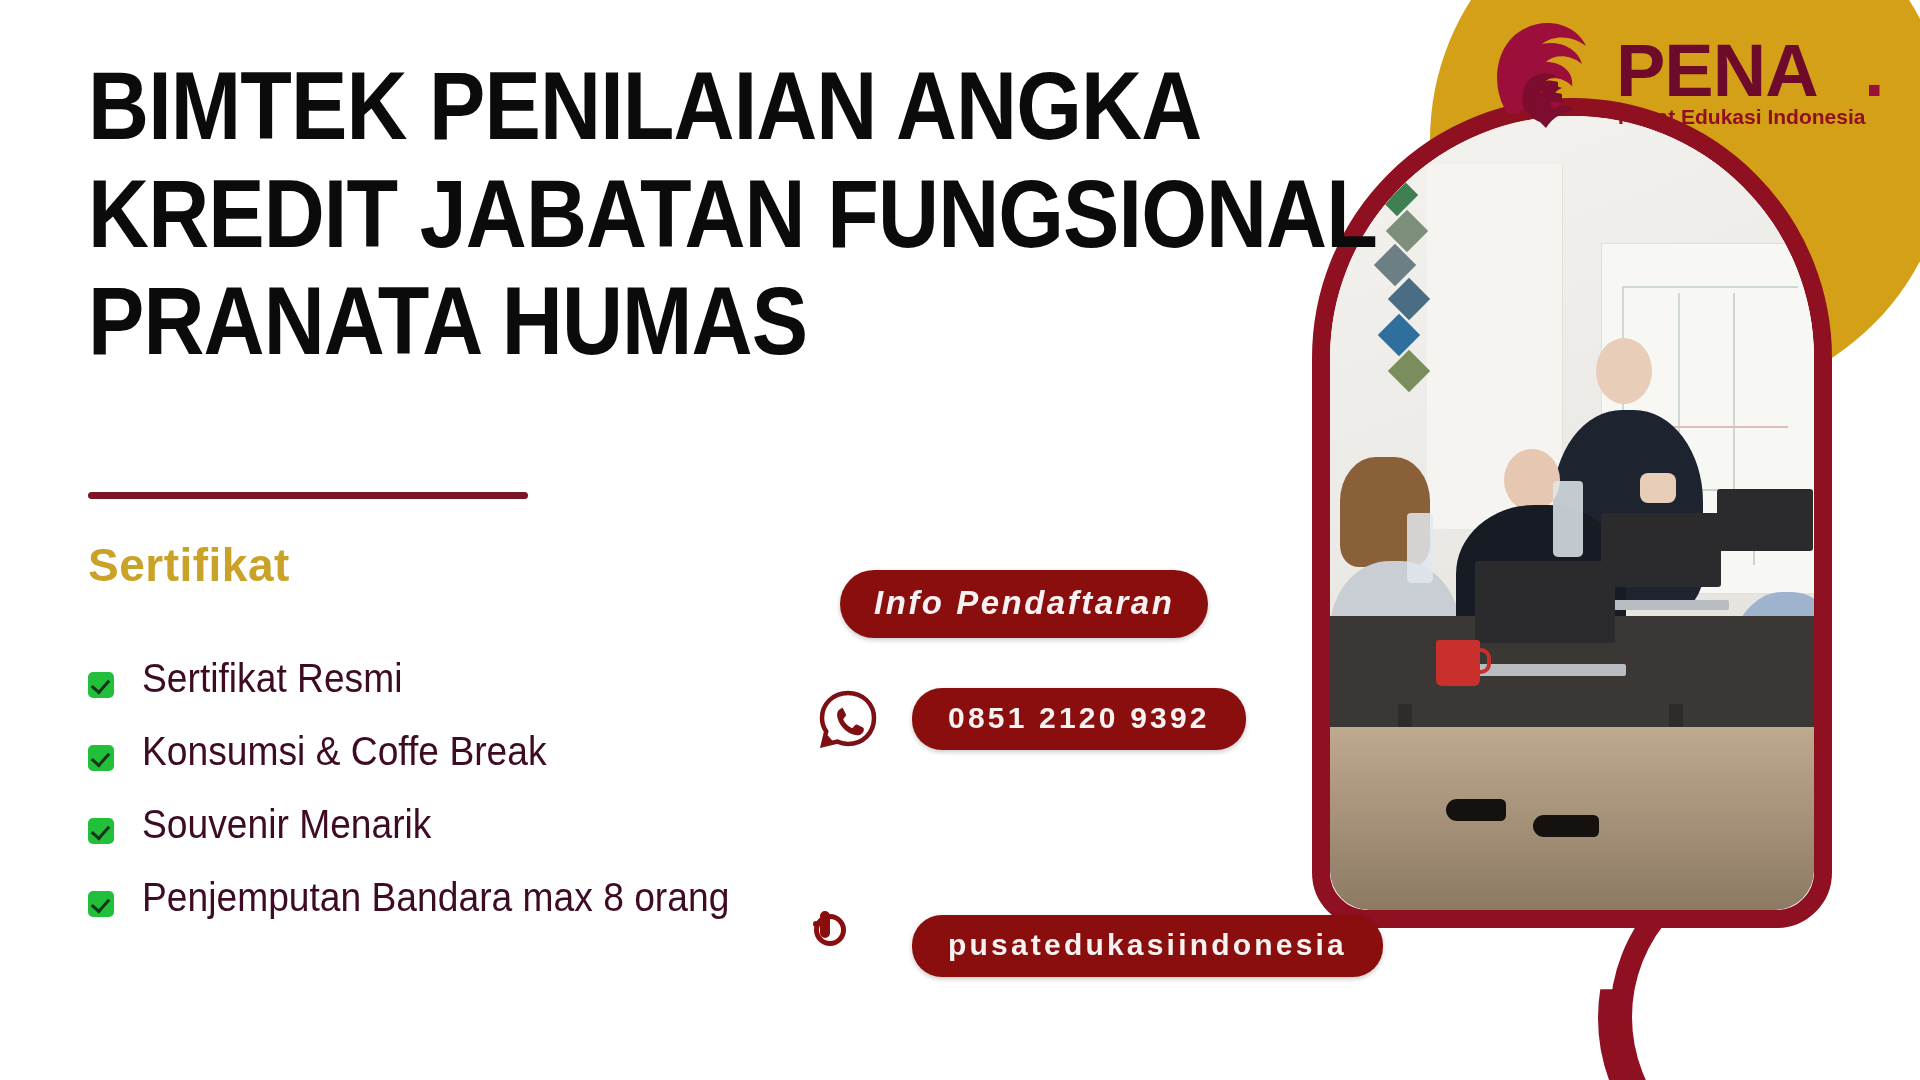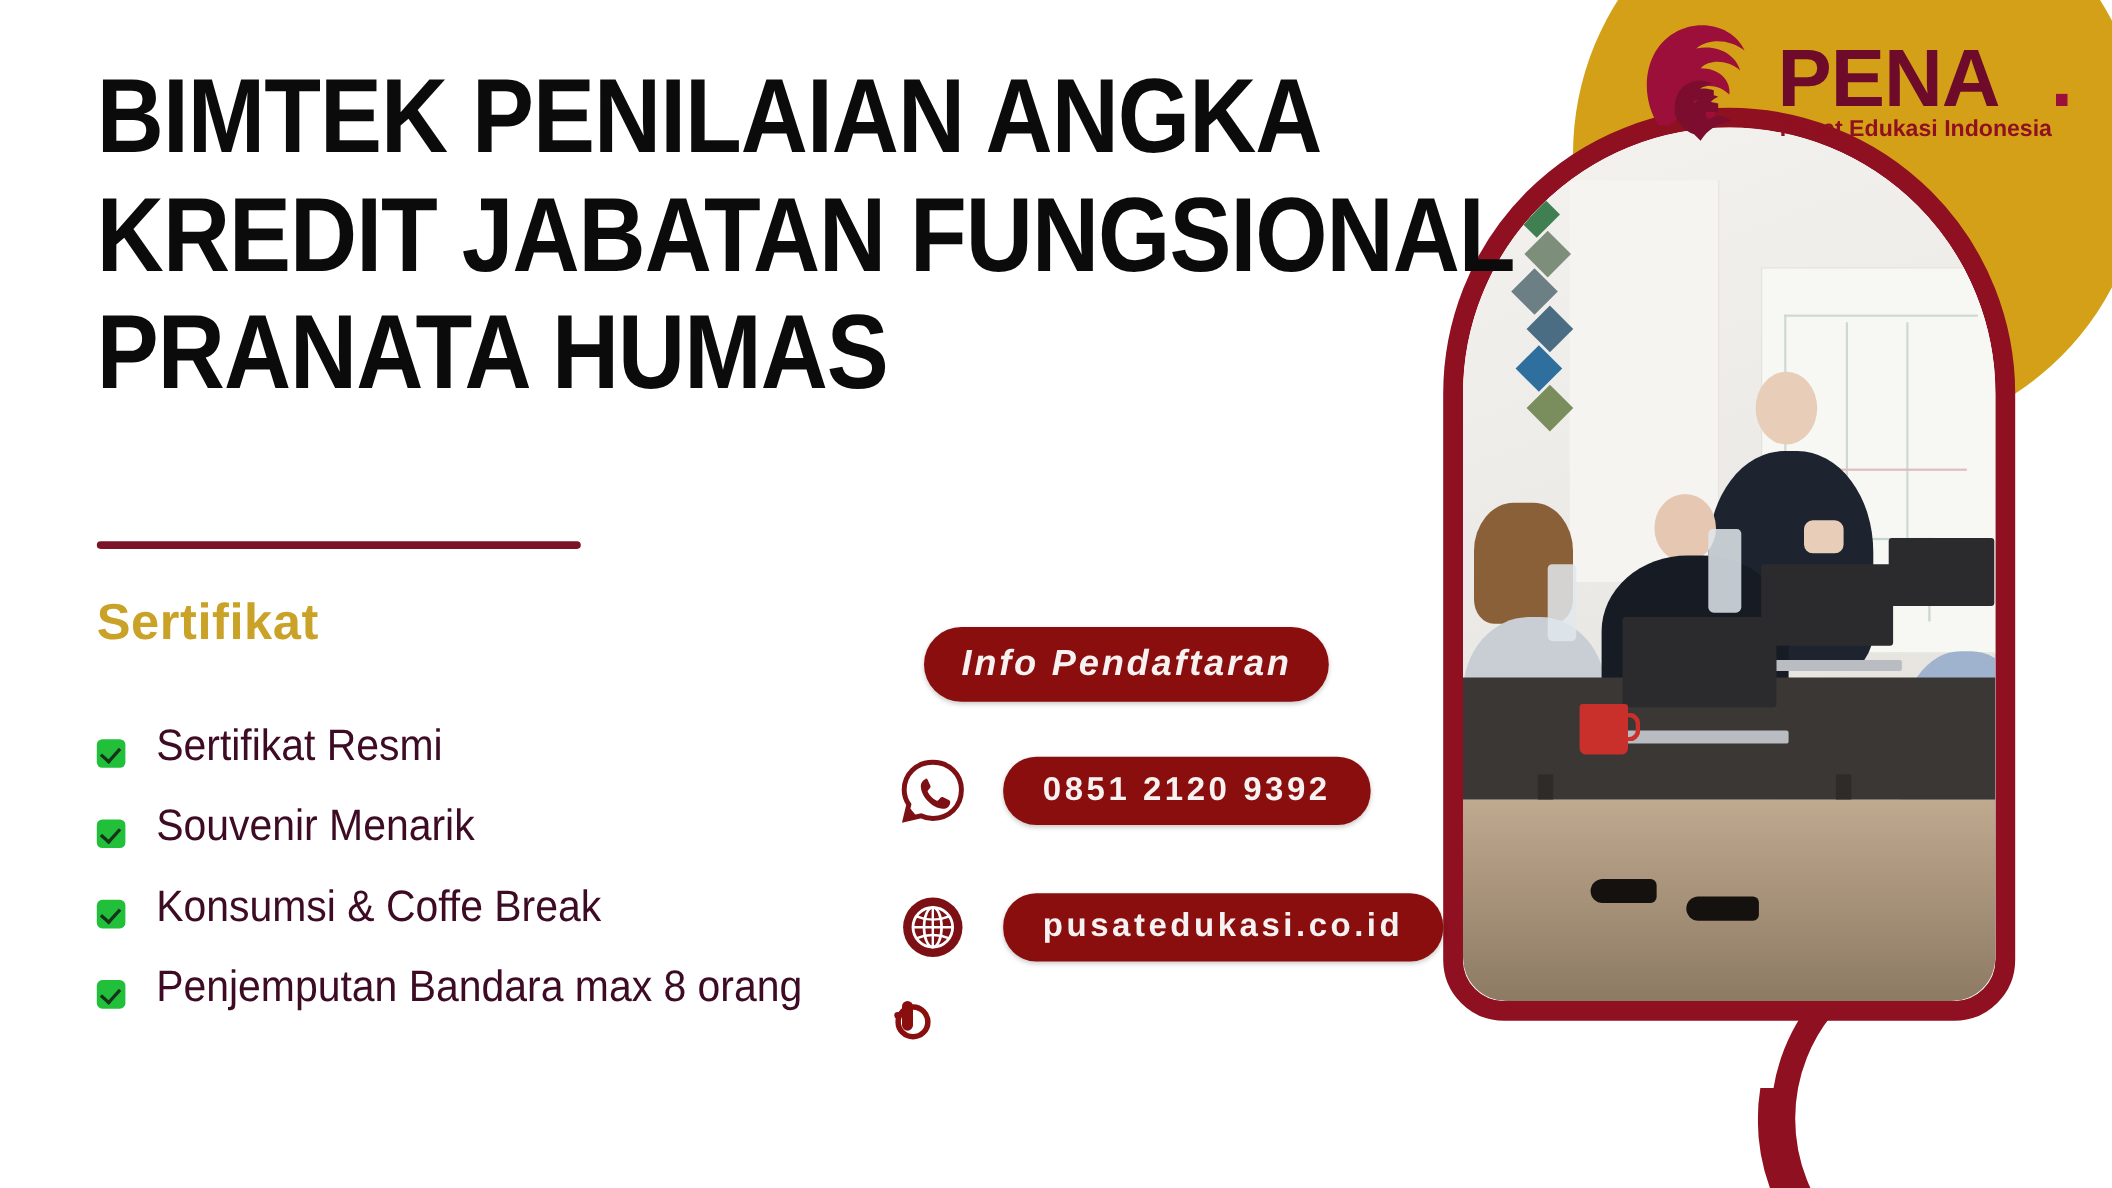--- a/index.html
+++ b/index.html
@@ -216,59 +216,46 @@
 
   <div class="fasilitas-title">Sertifikat</div>
 
   <div class="facilities">
     <div class="fac-row">
       <span class="chk"></span>
       <span class="fac-label">Sertifikat Resmi</span>
     </div>
     <div class="fac-row">
       <span class="chk"></span>
+      <span class="fac-label">Konsumsi &amp; Coffe Break</span>
+    </div>
+    <div class="fac-row">
+      <span class="chk"></span>
       <span class="fac-label">Souvenir Menarik</span>
-    </div>
-    <div class="fac-row">
-      <span class="chk"></span>
-      <span class="fac-label">Konsumsi &amp; Coffe Break</span>
     </div>
     <div class="fac-row">
       <span class="chk"></span>
       <span class="fac-label">Penjemputan Bandara max 8 orang</span>
     </div>
   </div>
 
   <div class="pill info-pill">Info Pendaftaran</div>
 
   <div class="contact-row row-wa">
     <span class="c-icon">
       <svg width="60" height="60" viewBox="0 0 60 60">
         <path d="M30 4 C15 4 4 15 4 29 C4 34 5.5 38.6 8.2 42.4 L5 56 L19.2 52.6 C22.6 54.3 26.2 55 30 55 C45 55 56 44 56 29 C56 15 45 4 30 4 Z" fill="none" stroke="#7C1014" stroke-width="4.5"></path>
         <path d="M22.5 18.5 c1.3 -0.2 2.2 0.1 2.8 1.4 l2.4 5.2 c0.5 1.1 0.2 1.8 -0.5 2.6 l-1.4 1.6 c-0.6 0.7 -0.6 1.2 -0.2 2 1.6 3.1 4.4 5.9 7.6 7.4 0.8 0.4 1.4 0.3 2 -0.4 l1.8 -2 c0.7 -0.8 1.5 -1 2.5 -0.5 l5 2.5 c1.2 0.6 1.5 1.4 1.3 2.6 -0.5 3.3 -3.3 5.4 -6.6 5.3 -9.6 -0.4 -19.7 -10.7 -20.1 -20.2 -0.1 -3.4 1.9 -6.2 5.4 -7.1 Z" fill="#7C1014"></path>
         <path d="M9.5 46 L5 56 L15 52.5 Z" fill="#7C1014"></path>
       </svg>
     </span>
     <span class="pill c-pill">0851 2120 9392</span>
   </div>
 
-  <div class="contact-row row-web">
-    <span class="c-icon">
-      <svg width="60" height="60" viewBox="0 0 60 60">
-        <circle cx="30" cy="30" r="27" fill="#7C1014"></circle>
-        <circle cx="30" cy="30" r="18" fill="none" stroke="#fff" stroke-width="2.6"></circle>
-        <ellipse cx="30" cy="30" rx="8" ry="18" fill="none" stroke="#fff" stroke-width="2.4"></ellipse>
-        <line x1="12" y1="30" x2="48" y2="30" stroke="#fff" stroke-width="2.4"></line>
-        <path d="M15 20 Q30 26 45 20" fill="none" stroke="#fff" stroke-width="2.2"></path>
-        <path d="M15 40 Q30 34 45 40" fill="none" stroke="#fff" stroke-width="2.2"></path>
-        <line x1="30" y1="12" x2="30" y2="48" stroke="#fff" stroke-width="2.2"></line>
-      </svg>
-    </span>
-    <span class="pill c-pill">pusatedukasi.co.id</span>
-  </div>
 
   <div class="contact-row row-ig">
     <span class="c-icon">
       <span class="ig-box"></span>
     </span>
+    <span class="pill c-pill">pusatedukasiindonesia</span>
   </div>
 
 </div>
 
 </body></html>

